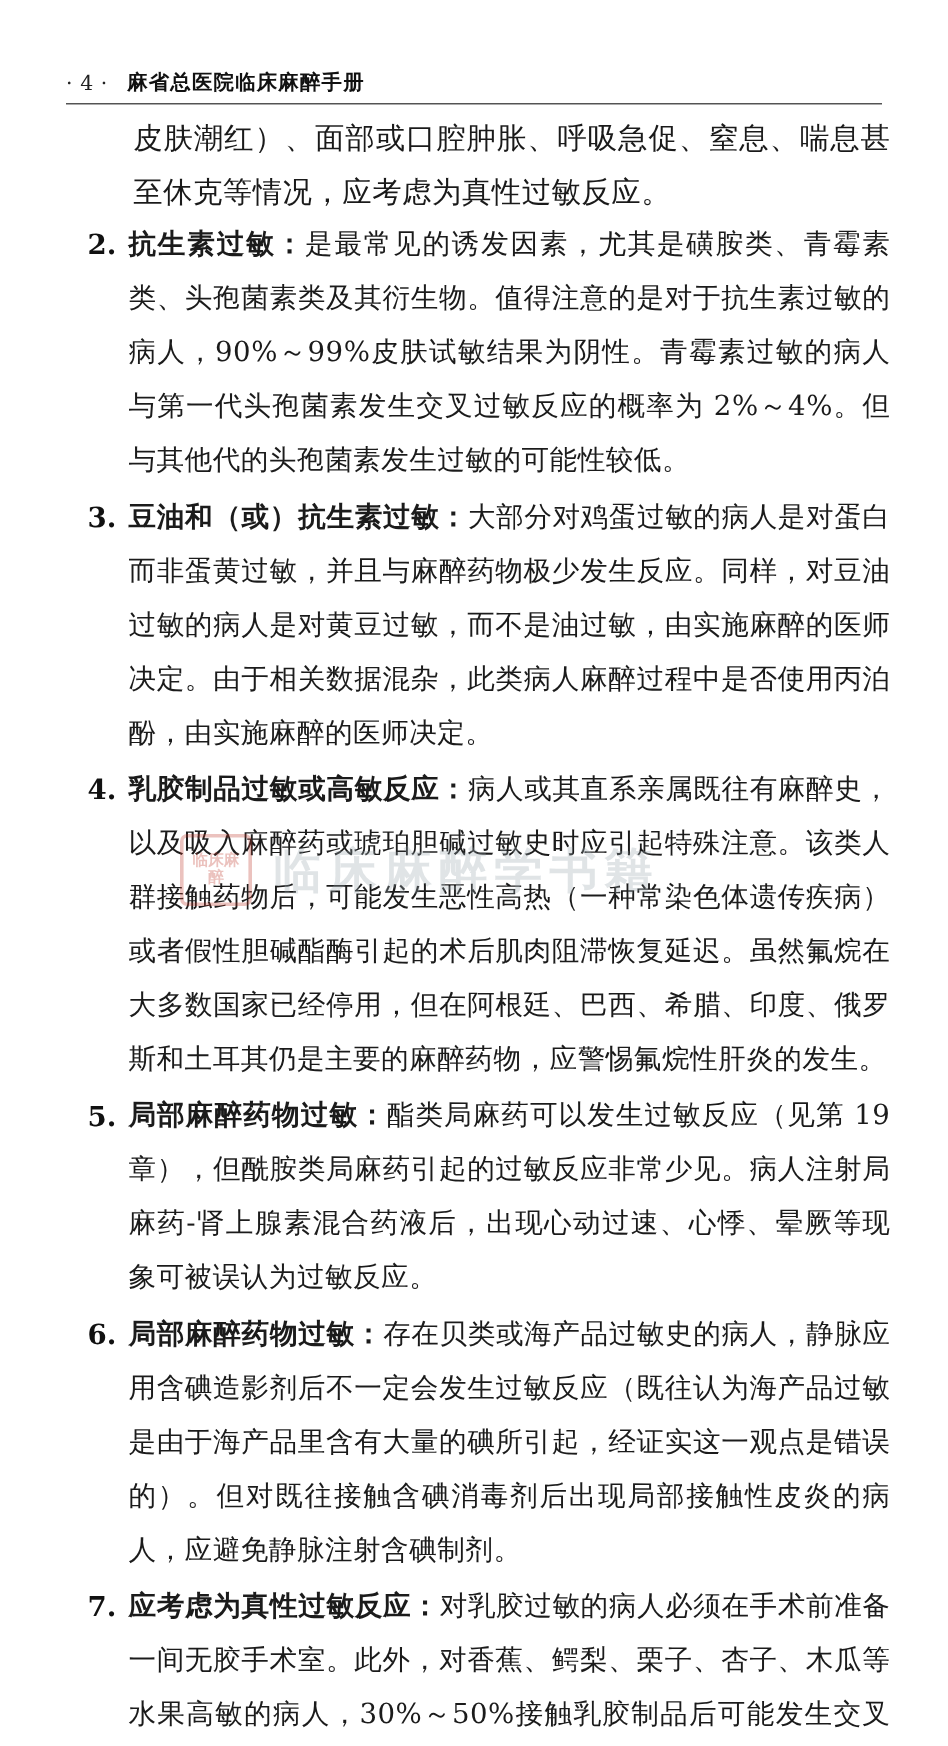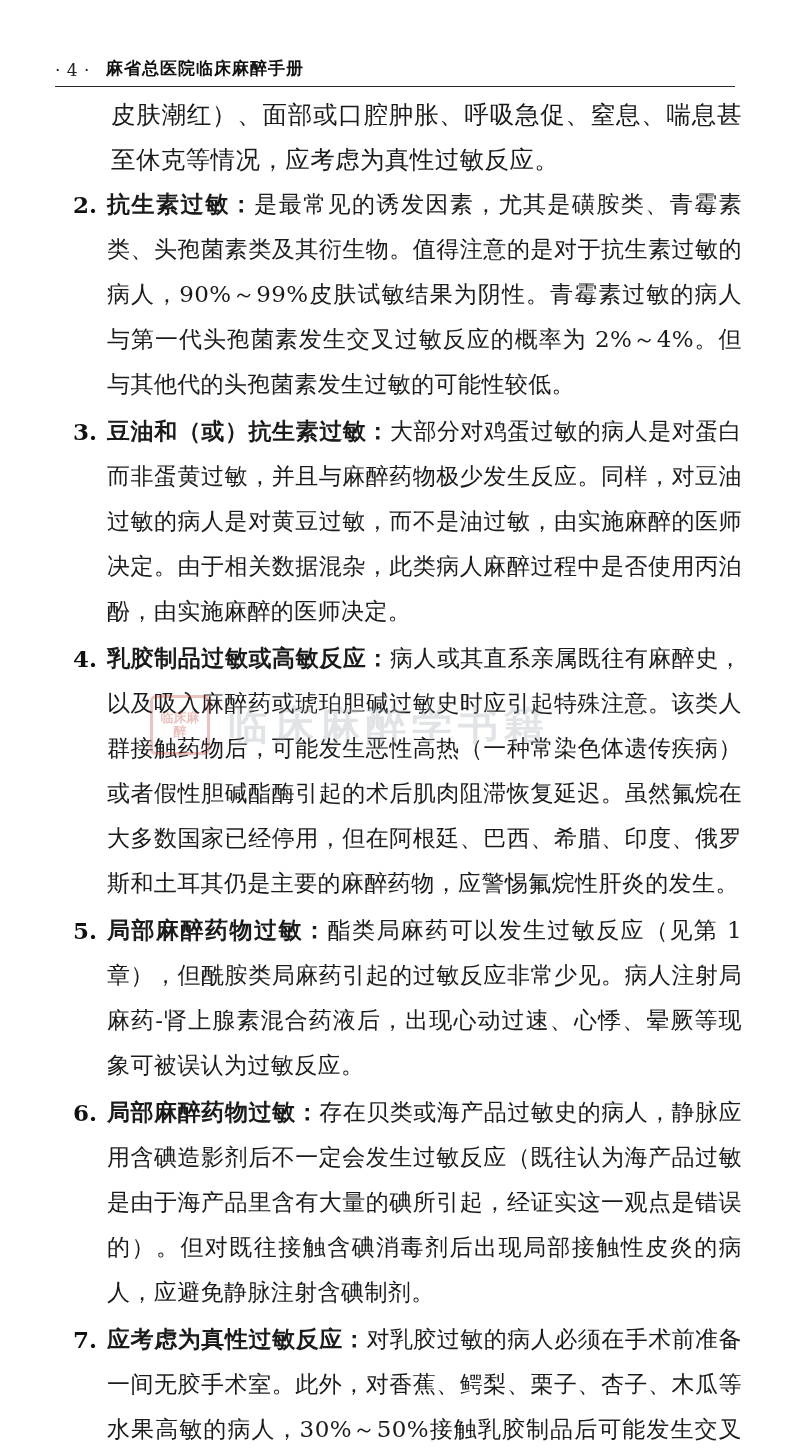--- a/index.html
+++ b/index.html
@@ -167,21 +167,21 @@
     <div class="para">
       <div class="marker">4.</div>
       <div class="body">
         <span class="lead">乳胶制品过敏或高敏反应：</span><span>病人或其直系亲属既往有麻醉史，以及吸入麻醉药或琥珀胆碱过敏史时应引起特殊注意。该类人群接触药物后，可能发生恶性高热（一种常染色体遗传疾病）或者假性胆碱酯酶引起的术后肌肉阻滞恢复延迟。虽然氟烷在大多数国家已经停用，但在阿根廷、巴西、希腊、印度、俄罗斯和土耳其仍是主要的麻醉药物，应警惕氟烷性肝炎的发生。</span>
       </div>
     </div>
 
     <div class="para">
       <div class="marker">5.</div>
       <div class="body">
-        <span class="lead">局部麻醉药物过敏：</span><span>酯类局麻药可以发生过敏反应（见第 1 章），但酰胺类局麻药引起的过敏反应非常少见。病人注射局麻药-肾上腺素混合药液后，出现心动过速、心悸、晕厥等现象可被误认为过敏反应。</span>
+        <span class="lead">局部麻醉药物过敏：</span><span>酯类局麻药可以发生过敏反应（见第 19 章），但酰胺类局麻药引起的过敏反应非常少见。病人注射局麻药-肾上腺素混合药液后，出现心动过速、心悸、晕厥等现象可被误认为过敏反应。</span>
       </div>
     </div>
 
     <div class="para">
       <div class="marker">6.</div>
       <div class="body">
         <span class="lead">局部麻醉药物过敏：</span><span>存在贝类或海产品过敏史的病人，静脉应用含碘造影剂后不一定会发生过敏反应（既往认为海产品过敏是由于海产品里含有大量的碘所引起，经证实这一观点是错误的）。但对既往接触含碘消毒剂后出现局部接触性皮炎的病人，应避免静脉注射含碘制剂。</span>
       </div>
     </div>
 

